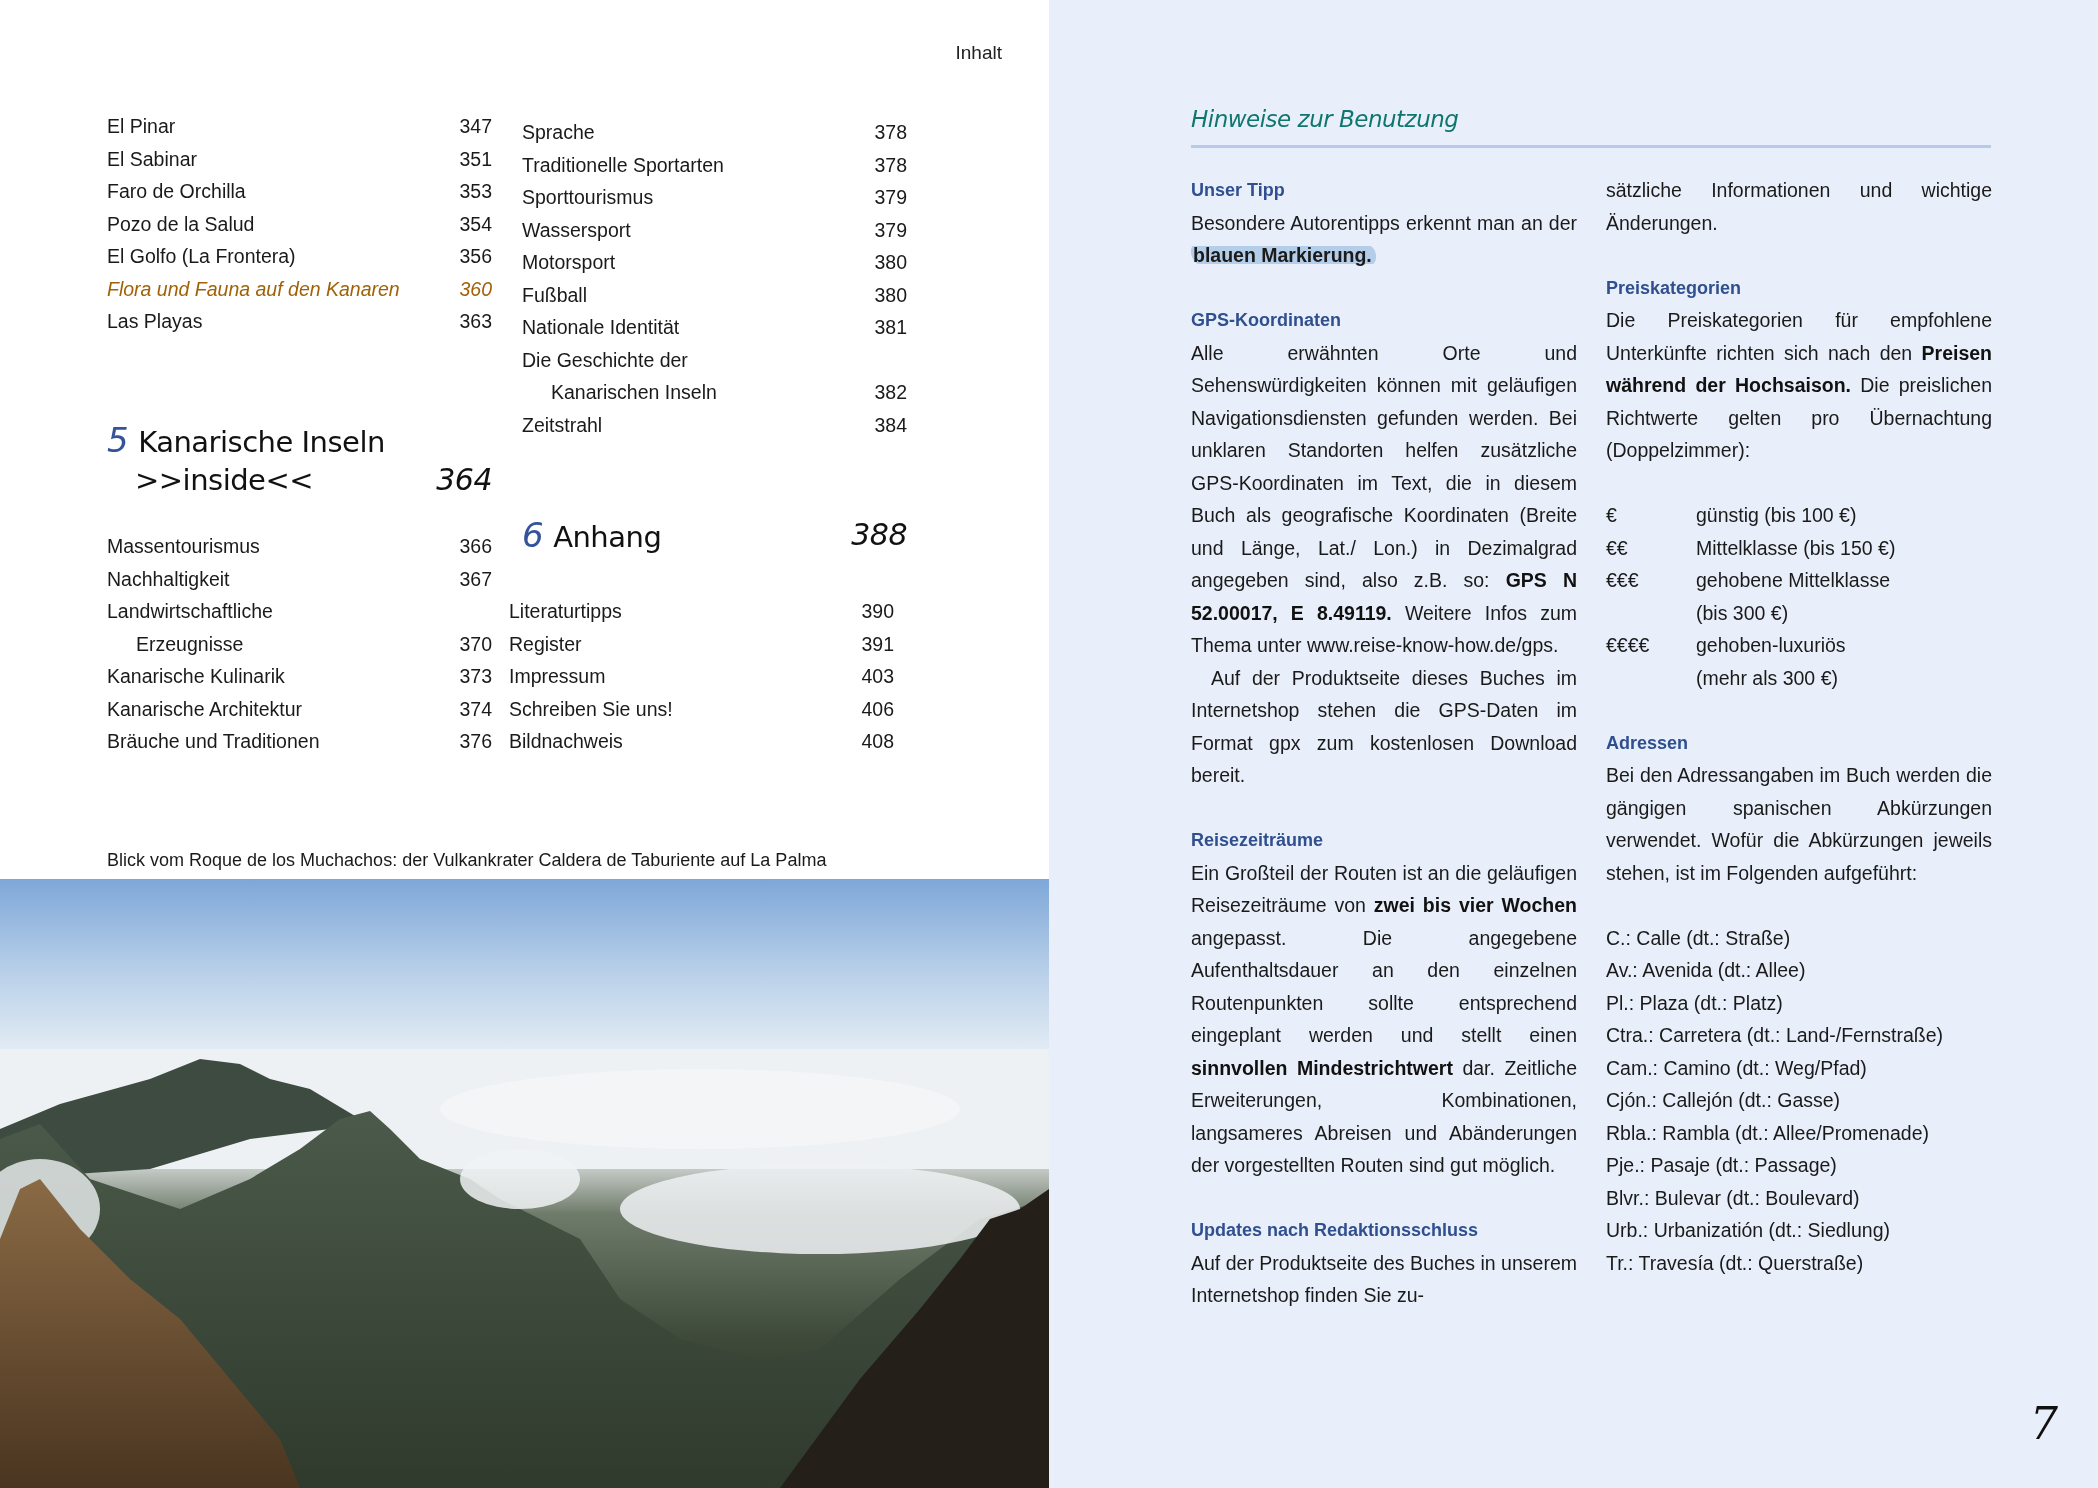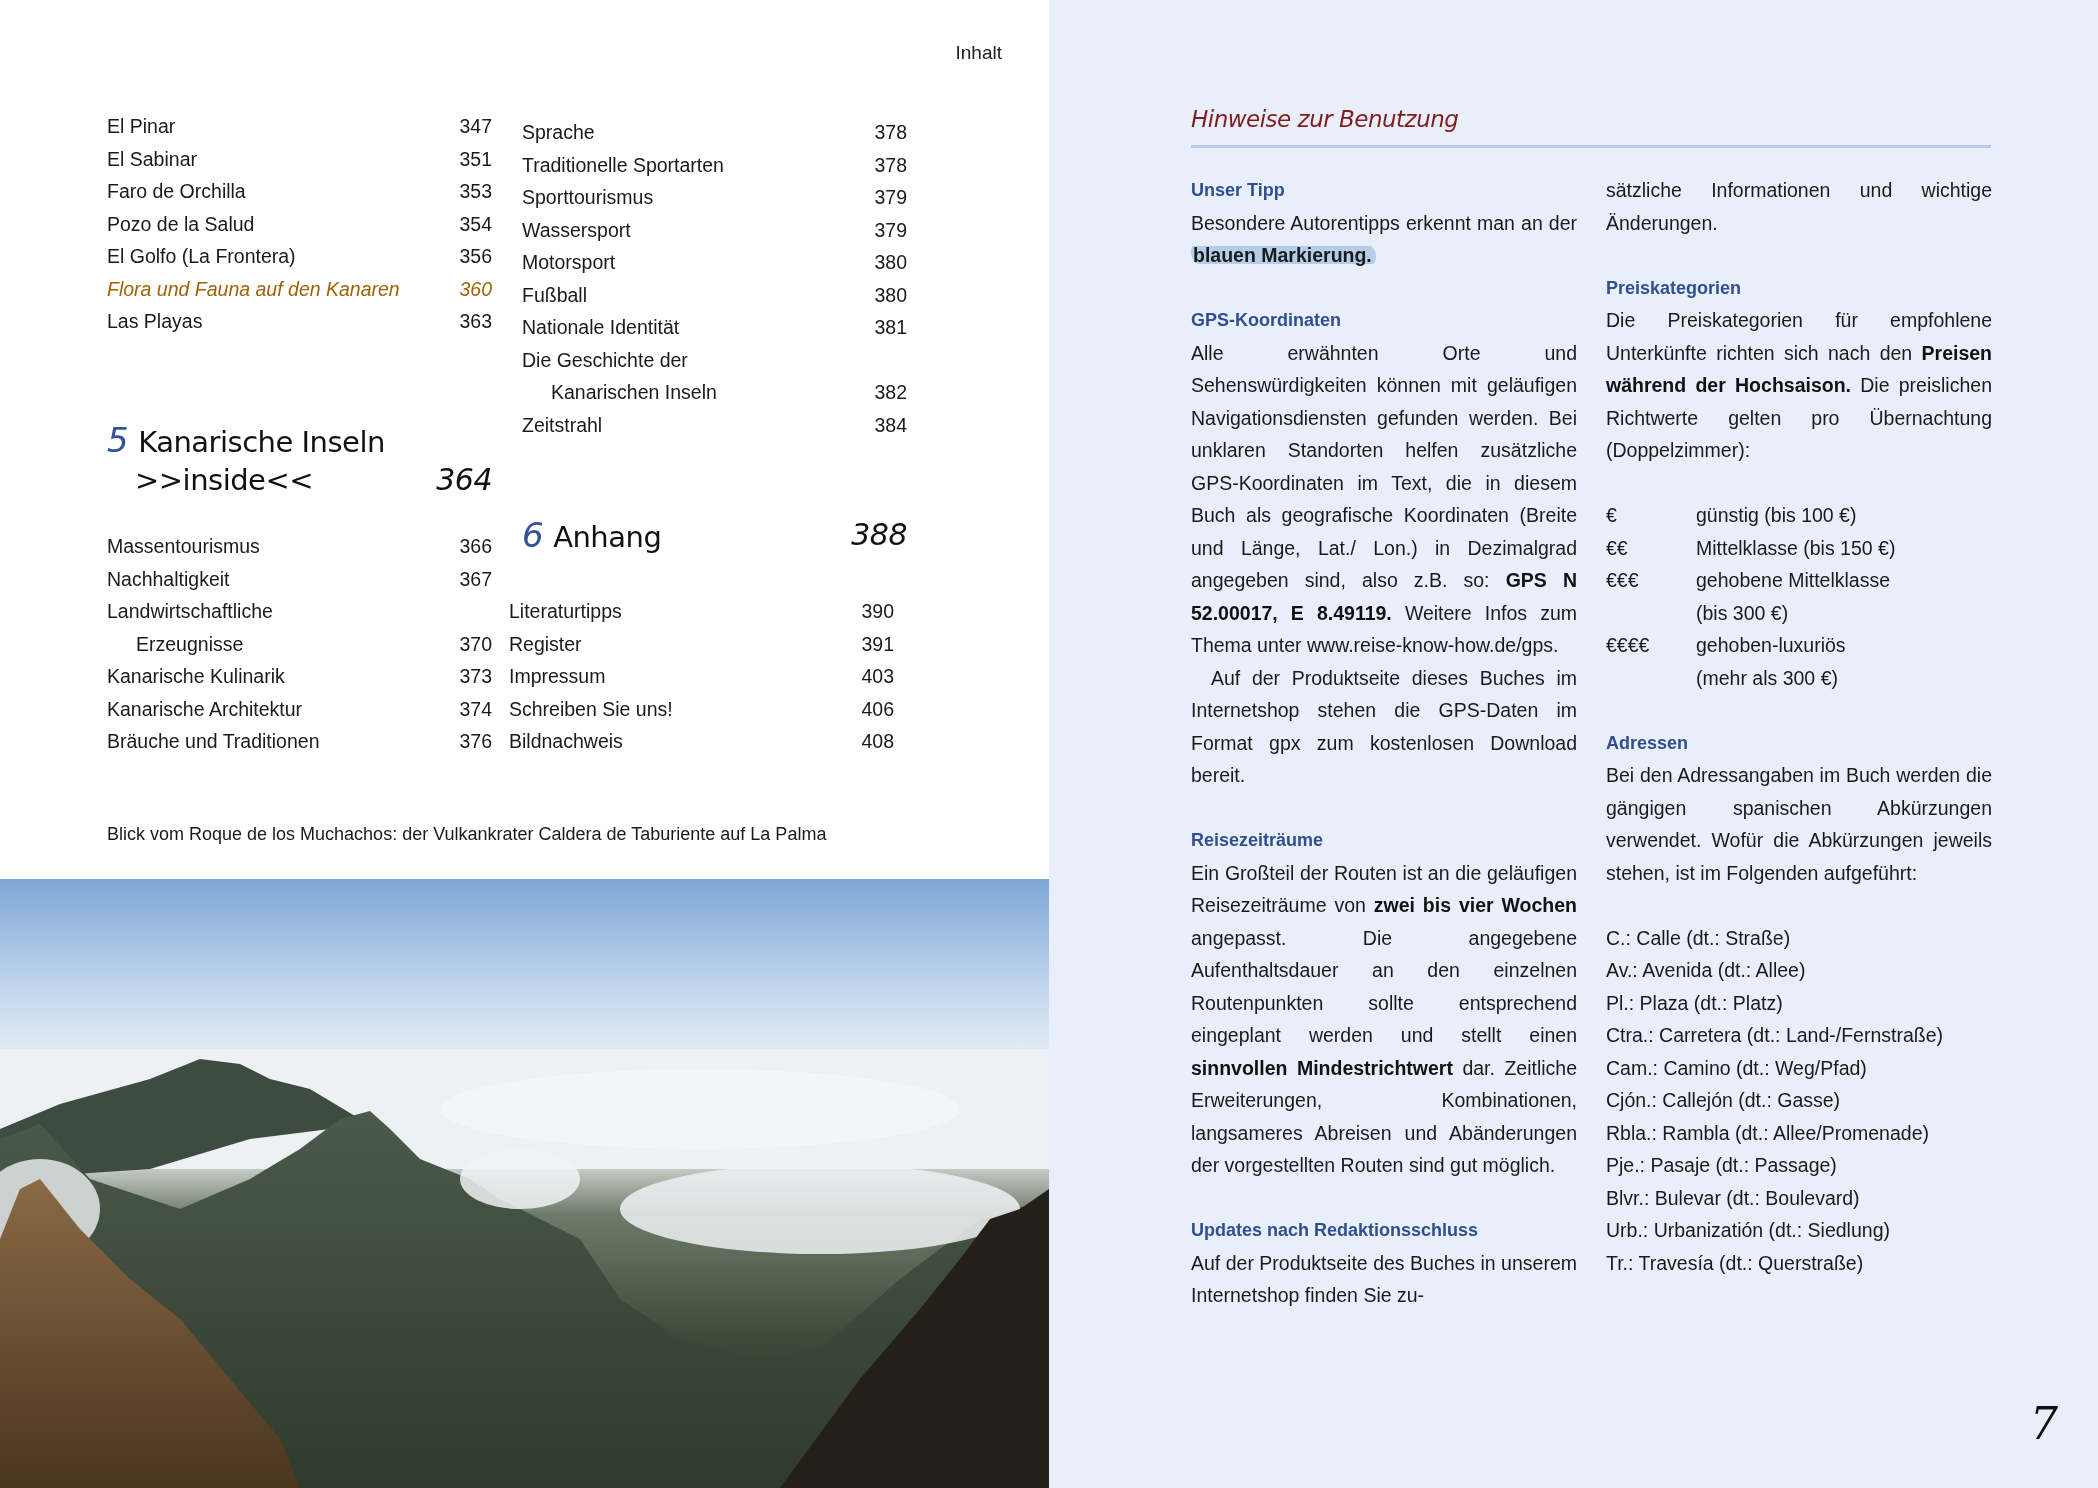--- a/index.html
+++ b/index.html
@@ -26,28 +26,28 @@
   .sec-head .num { color: #34539a; font-style: italic; font-size: 34px; margin-right: 10px; }
   .sec-head .line { display: flex; justify-content: space-between; height: 40px; line-height: 40px; text-align: right; }
   .sec-head .line2 { padding-left: 28px; }
   .sec-head .pg { font-size: 30px; font-style: italic; }
   .sec5 { left: 107px; top: 420px; }
   .sec6 { left: 522px; top: 515px; }
 
   .toc-col.c1b { left: 107px; top: 530px; }
   .toc-col.c2b { left: 509px; top: 595px; }
 
-  .caption { position: absolute; left: 107px; top: 824px; font-size: 18px; color: #1a1a1a; white-space: nowrap; }
+  .caption { position: absolute; left: 107px; top: 850px; font-size: 18px; color: #1a1a1a; white-space: nowrap; }
 
   .photo { position: absolute; left: 0; top: 879px; width: 1049px; height: 609px; overflow: hidden;
            background: linear-gradient(180deg, #7fa8d8 0%, #a9c5e6 20%, #d4e2f0 28%, #f2f4f6 34%, #eef1f3 44%, #6f7b6a 55%, #3e4a3a 75%, #2b2b22 100%); }
   .photo svg { position: absolute; left: 0; top: 0; }
 
   .howto-title { position: absolute; left: 1191px; top: 106px; font-size: 23px; font-style: italic;
-                 font-family: "DejaVu Sans", sans-serif; color: #7f1d1d; letter-spacing: -0.5px; }
+                 font-family: "DejaVu Sans", sans-serif; color: #0f766e; letter-spacing: -0.5px; }
   .howto-rule { position: absolute; left: 1191px; top: 145px; width: 800px; height: 3px; background: #b9c9ec; }
 
   .col { position: absolute; width: 386px; font-size: 19.5px; line-height: 32.5px; color: #1a1a1a; }
   .col.r1 { left: 1191px; top: 174px; }
   .col.r2 { left: 1606px; top: 174px; }
   .col h3 { font-size: 18px; font-weight: bold; color: #2f4f8f; line-height: 32.5px; height: 32.5px; }
   .col p { text-align: justify; text-align-last: left; }
   .col .gap { height: 32.5px; }
   .col b { font-weight: bold; color: #111; }
   .mark { background: linear-gradient(180deg, transparent 8%, #b4cde8 8%, #b4cde8 92%, transparent 92%);

